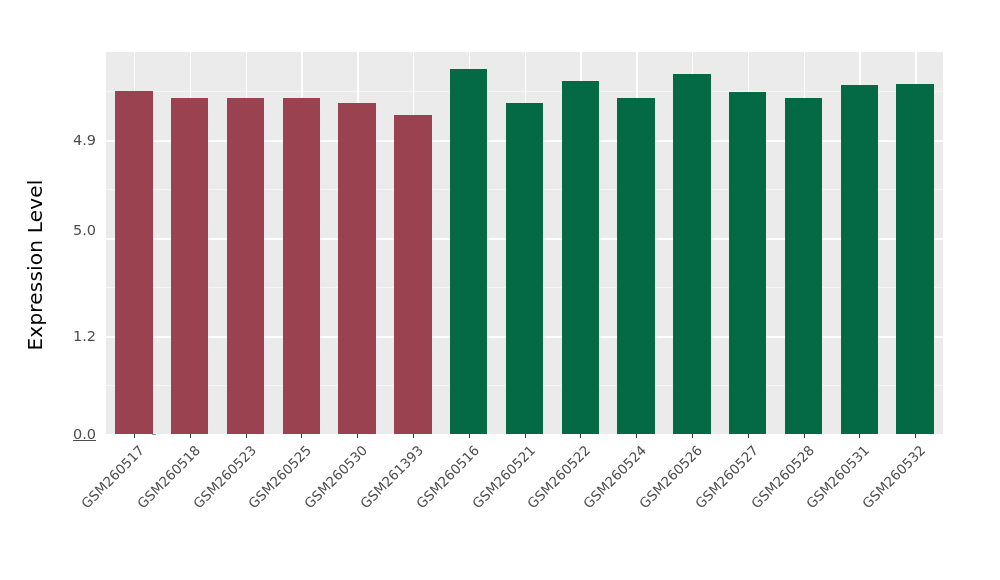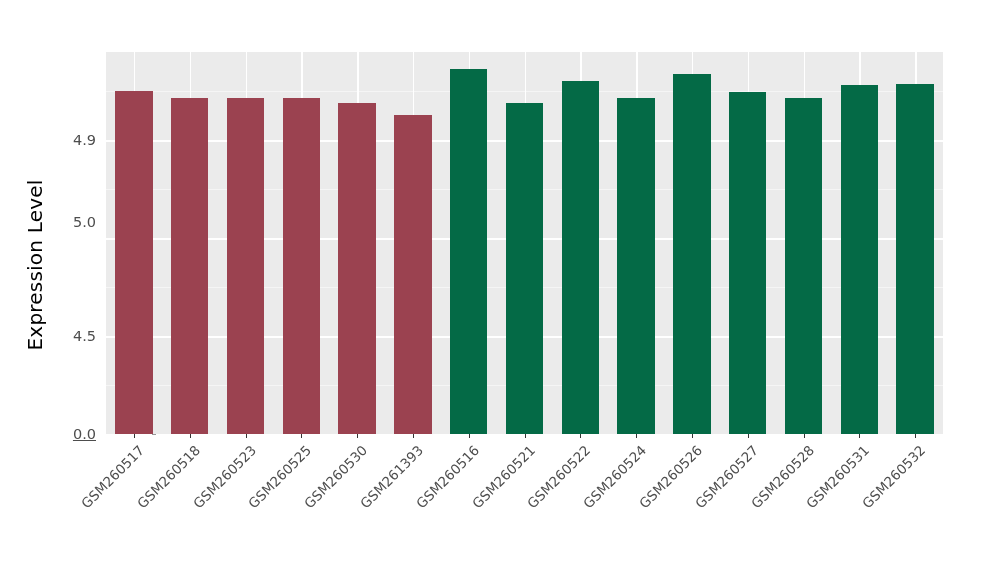--- a/index.html
+++ b/index.html
@@ -137,23 +137,23 @@
 </head>
 <body>
 
 <div id="chart-root" style="background: rgb(255, 255, 255);">
 
   <div id="y-axis-title">Expression Level</div>
 
   <div id="y-tick-labels">
       <div class="y-tick-label" style="top: 434px; text-decoration: underline;">0.0</div>
       <div class="y-tick-mark" style="top: 434px;"></div>
-      <div class="y-tick-label" style="top: 336.051px;">4.5</div>
+      <div class="y-tick-label" style="top: 336.051px;">1.2</div>
       <div class="y-tick-mark" style="top: 336.051px;"></div>
-      <div class="y-tick-label" style="top: 222px;">5.0</div>
+      <div class="y-tick-label" style="top: 230px;">5.0</div>
       <div class="y-tick-mark" style="top: 238.103px;"></div>
       <div class="y-tick-label" style="top: 140.154px;">4.9</div>
       <div class="y-tick-mark" style="top: 140.154px;"></div>
     </div>
 
   <div id="panel" style="background: rgb(235, 235, 235);">
       <div class="grid-minor-h" style="top: 333.026px;"></div>
       <div class="grid-minor-h" style="top: 235.077px;"></div>
       <div class="grid-minor-h" style="top: 137.128px;"></div>
       <div class="grid-minor-h" style="top: 39.1795px;"></div>

